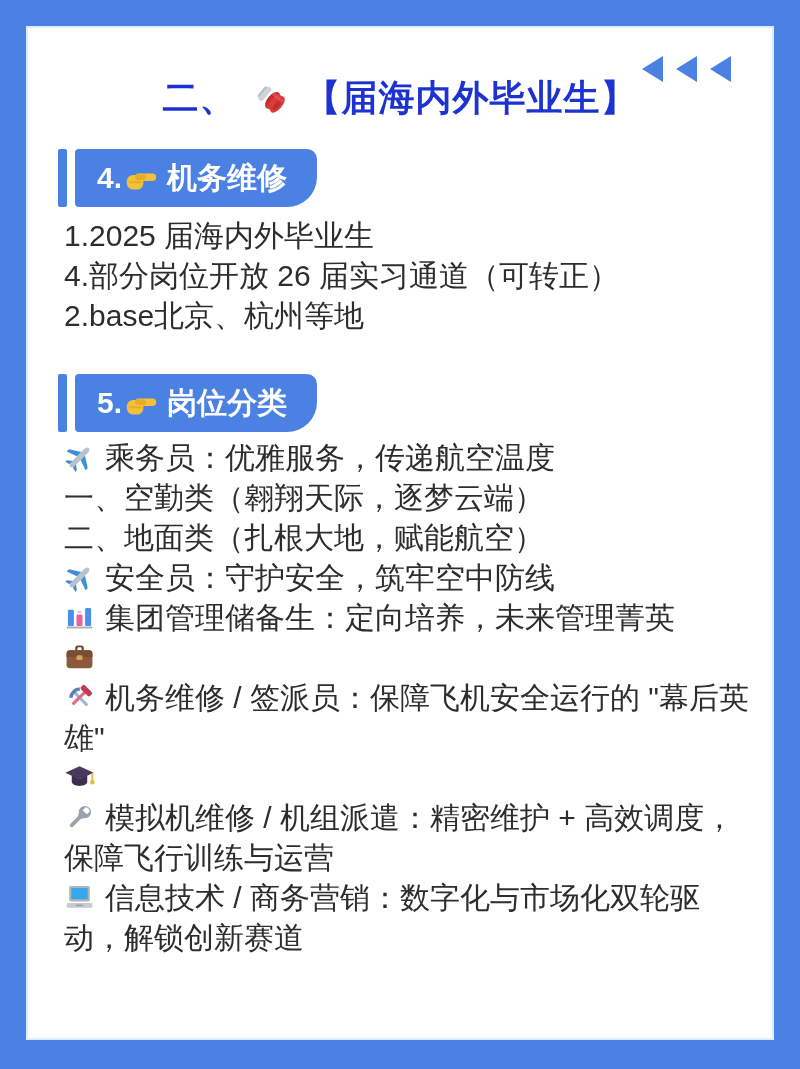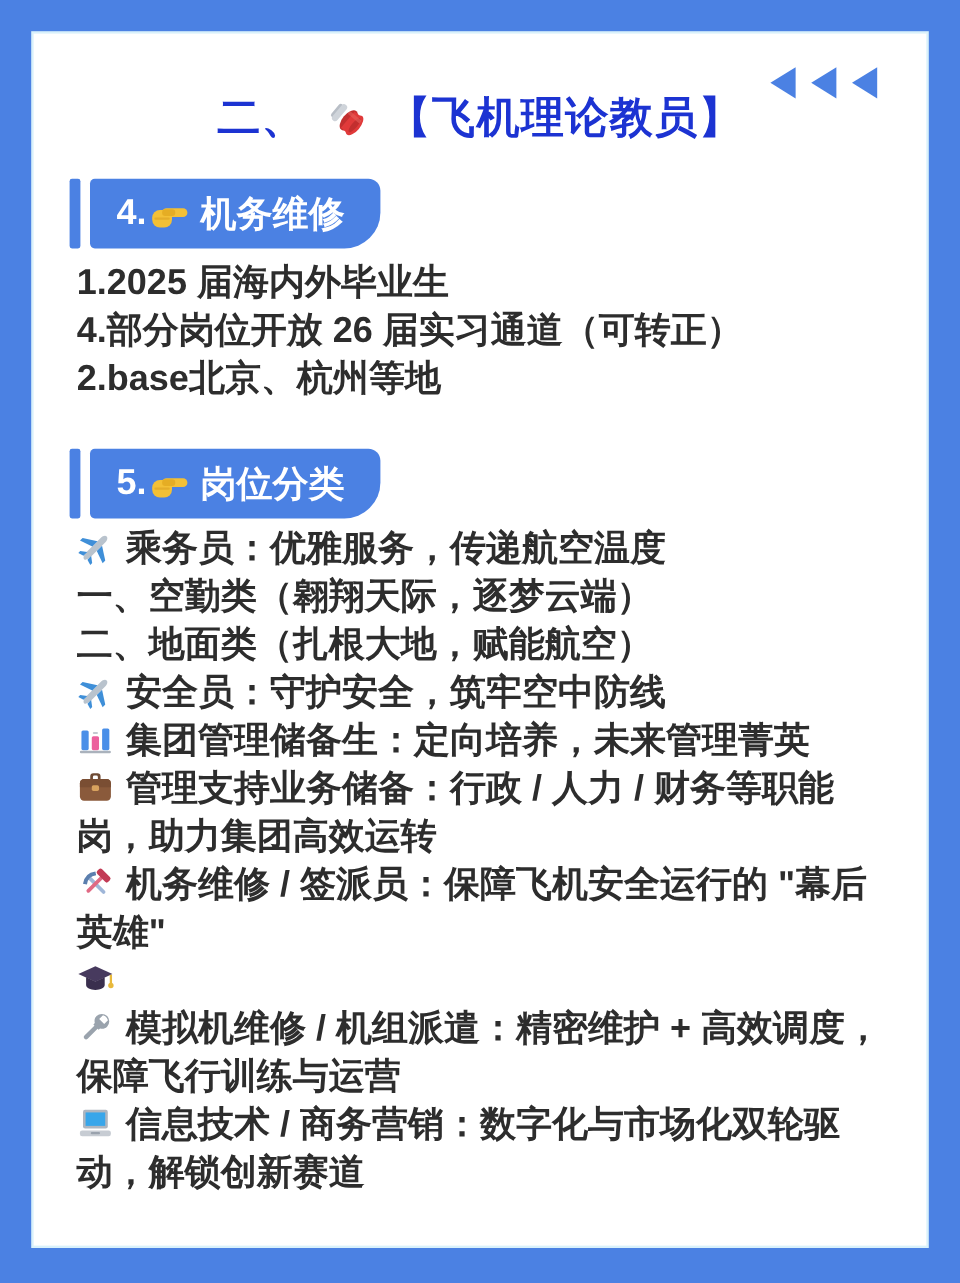--- a/index.html
+++ b/index.html
@@ -14,21 +14,21 @@
   .title-row .pin{width:42px;height:42px;}
   .sec-header{display:flex;height:58px;margin-left:30px;}
   .sec-header.first{margin-top:26px;}
   .sec-header.second{margin-top:38px;}
   .vbar{width:9px;border-radius:2px;background:#4b81e3;}
   .badge{margin-left:8px;display:flex;align-items:center;background:#4b81e3;color:#ffffff;
          font-weight:700;font-size:30px;padding:0 30px 0 22px;border-radius:4px 10px 30px 4px;}
   .badge .hand{width:33px;height:33px;margin:2px 9px 0 3px;}
   .items{margin:9px 20px 0 36px;font-size:30px;line-height:40px;color:#2d2d2d;}
   .items.second{margin-top:6px;}
-  .item{margin:0;font-weight:bold;}
+  .item{margin:0;}
   .icon-inline{display:inline-block;width:31px;height:31px;vertical-align:-5px;margin-right:10px;}
   .icon-inline svg{display:block;width:100%;height:100%;}
 </style>
 </head>
 <body>
 
 <div class="poster">
   <div class="content">
 
     <div class="arrows">
@@ -57,21 +57,21 @@
             <rect x="8" y="13.5" width="4" height="13" rx="2" fill="#b8bec6"></rect>
             <rect x="6" y="12" width="5" height="16" rx="2.5" fill="#cfd4da" transform="translate(4 0)"></rect>
             <ellipse cx="22" cy="20" rx="5" ry="9.5" fill="#c22f2f"></ellipse>
             <rect x="21" y="11.5" width="7" height="17" fill="#e03a3a"></rect>
             <ellipse cx="28" cy="20" rx="4.5" ry="9.5" fill="#e03a3a"></ellipse>
             <ellipse cx="28" cy="20" rx="2.2" ry="7" fill="#c22f2f"></ellipse>
             <path d="M18 13.5 h12 v3 h-12z" fill="#e8655f" opacity=".55"></path>
           </g>
         </svg>
       </span>
-      <span>【飞机理论教员】</span>
+      <span>【届海内外毕业生】</span>
     </div>
 
     <div class="sec-header first">
       <div class="vbar"></div>
       <div class="badge">
         <span>4.</span>
         <span class="hand">
           <svg viewBox="0 0 36 36">
             <rect x="2" y="13" width="18" height="16" rx="7" fill="#f3c036"></rect>
             <rect x="11" y="11.5" width="23" height="8" rx="4" fill="#f3c036"></rect>
@@ -151,21 +151,21 @@
       </div>
 
       <div class="item">
         <span class="icon-inline">
           <svg viewBox="0 0 36 36">
             <path d="M13 10 v-3 a3 3 0 0 1 3-3 h4 a3 3 0 0 1 3 3 v3 h-2.6 v-2.4 a1.4 1.4 0 0 0-1.4-1.4 h-2 a1.4 1.4 0 0 0-1.4 1.4 v2.4z" fill="#6e4a33"></path>
             <rect x="3" y="9.5" width="30" height="21" rx="4" fill="#8a5a3b"></rect>
             <path d="M3 13.5 a4 4 0 0 1 4-4 h22 a4 4 0 0 1 4 4 v4 h-30z" fill="#7a4e33"></path>
             <rect x="14.5" y="15.5" width="7" height="5.5" rx="1.6" fill="#d8a25e"></rect>
           </svg>
-        </span><span>管理支持业务储备：行政 / 人力 / 财务等职能岗，助力集团高效运转</span>
+        </span>
       </div>
 
       <div class="item">
         <span class="icon-inline">
           <svg viewBox="0 0 36 36">
             <g transform="rotate(-45 18 18)">
               <rect x="16.2" y="7" width="3.6" height="24" rx="1.8" fill="#9fb6d8"></rect>
               <path d="M9.5 9.5 q8.5-6.5 17 0 l-2.2 3.2 q-6.3-4.8-12.6 0z" fill="#5b7fae"></path>
             </g>
             <g transform="rotate(45 18 18)">

